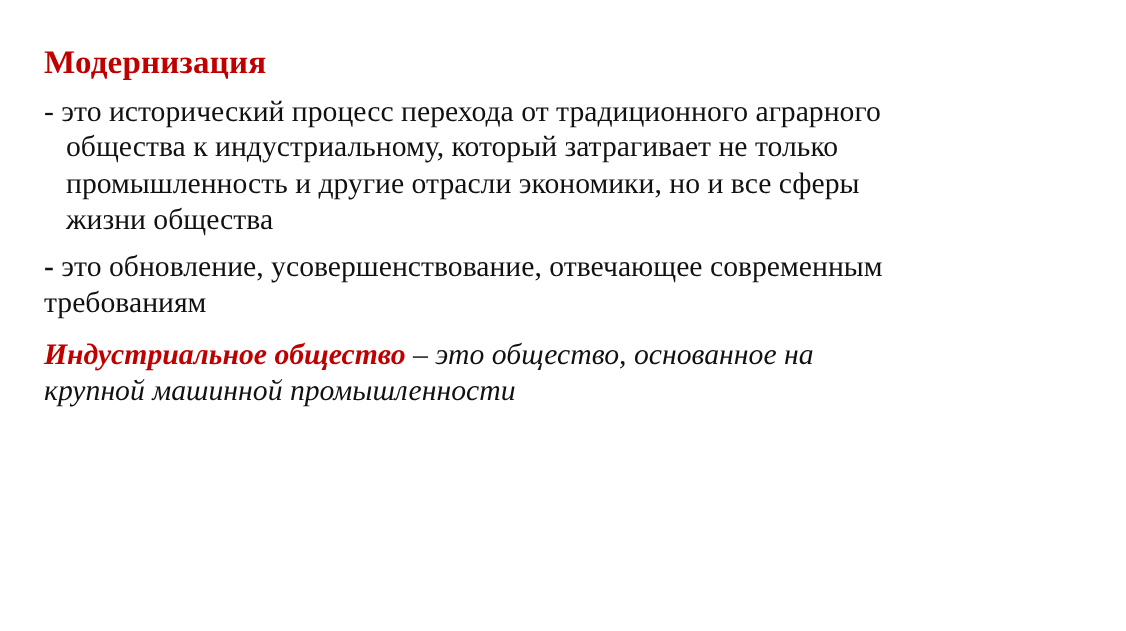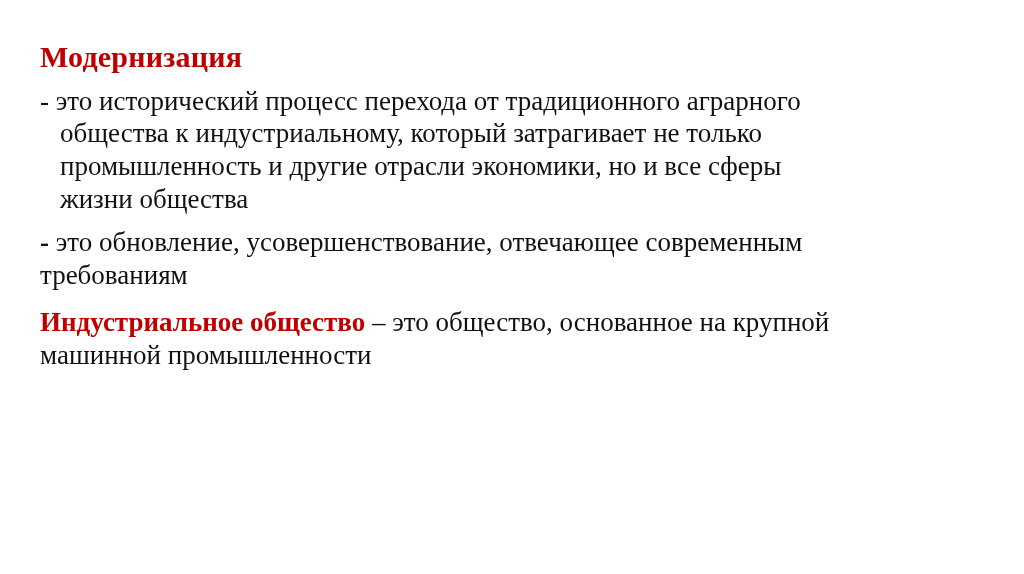--- a/index.html
+++ b/index.html
@@ -49,20 +49,21 @@
     text-indent: 0;
     padding-left: 0;
   }
   .para-2 .body-lines {
     display: block;
     padding-left: 20px;
     text-indent: -20px;
   }
   .para-3 {
     max-width: 950px;
+    font-style: italic;
   }
   .accent {
     color: #c00000;
     font-weight: bold;
   }
 </style>
 </head>
 <body>
 
 <div class="slide">

